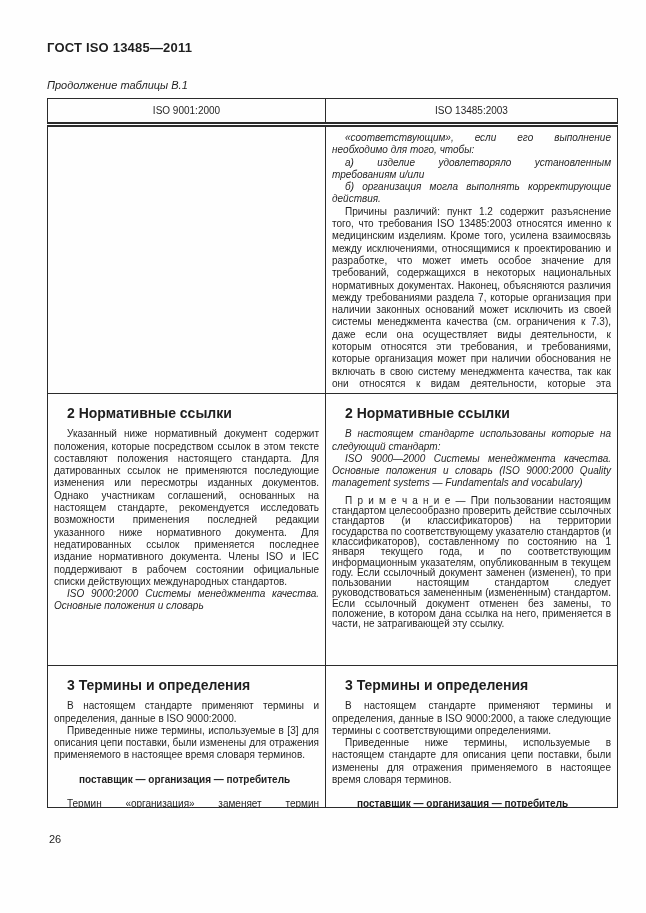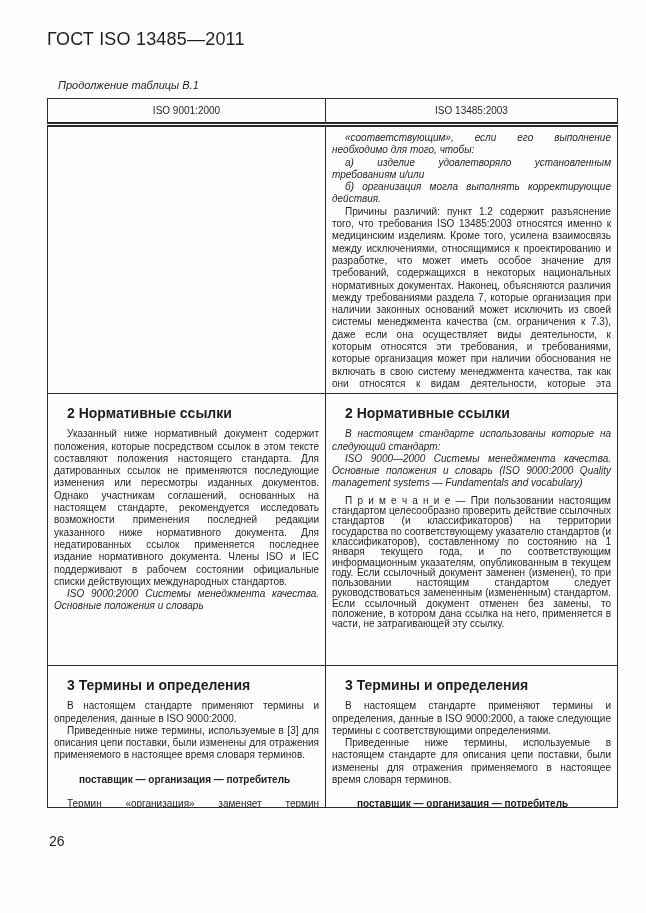--- a/index.html
+++ b/index.html
@@ -10,25 +10,25 @@
     font-family: "Liberation Sans", sans-serif;
     color: #1f1f1f;
   }
   .page {
     position: relative;
     width: 646px; height: 913px;
     background: #fefefe;
     overflow: hidden;
   }
   .doc-code {
-    position: absolute; left: 47px; top: 29px;
-    font-size: 18px; font-weight: normal; letter-spacing: 0.2px;
+    position: absolute; left: 47px; top: 40px;
+    font-size: 13px; font-weight: bold; letter-spacing: 0.2px;
   }
   .table-caption {
-    position: absolute; left: 58px; top: 79px;
+    position: absolute; left: 47px; top: 79px;
     font-size: 11px; font-style: italic; text-align: right;
   }
   table.cmp {
     position: absolute; left: 47px; top: 98px;
     width: 570px;
     border-collapse: collapse;
     table-layout: fixed;
   }
   table.cmp th, table.cmp td {
     border: 1px solid #2b2b2b;
@@ -61,21 +61,21 @@
   }
   .term { margin: 12px; text-indent: 13px; font-weight: bold; }
   .note {
     margin: 6px 0 0 0;
     text-indent: 13px;
     font-size: 10px;
     line-height: 10.3px;
   }
   .page-number {
     position: absolute; left: 49px; top: 833px;
-    font-size: 14px;
+    font-size: 11px;
   }
 </style>
 </head>
 <body>
 
 <div class="page">
 
   <div class="doc-code">ГОСТ ISO 13485—2011</div>
 
   <div class="table-caption">Продолжение таблицы В.1</div>

